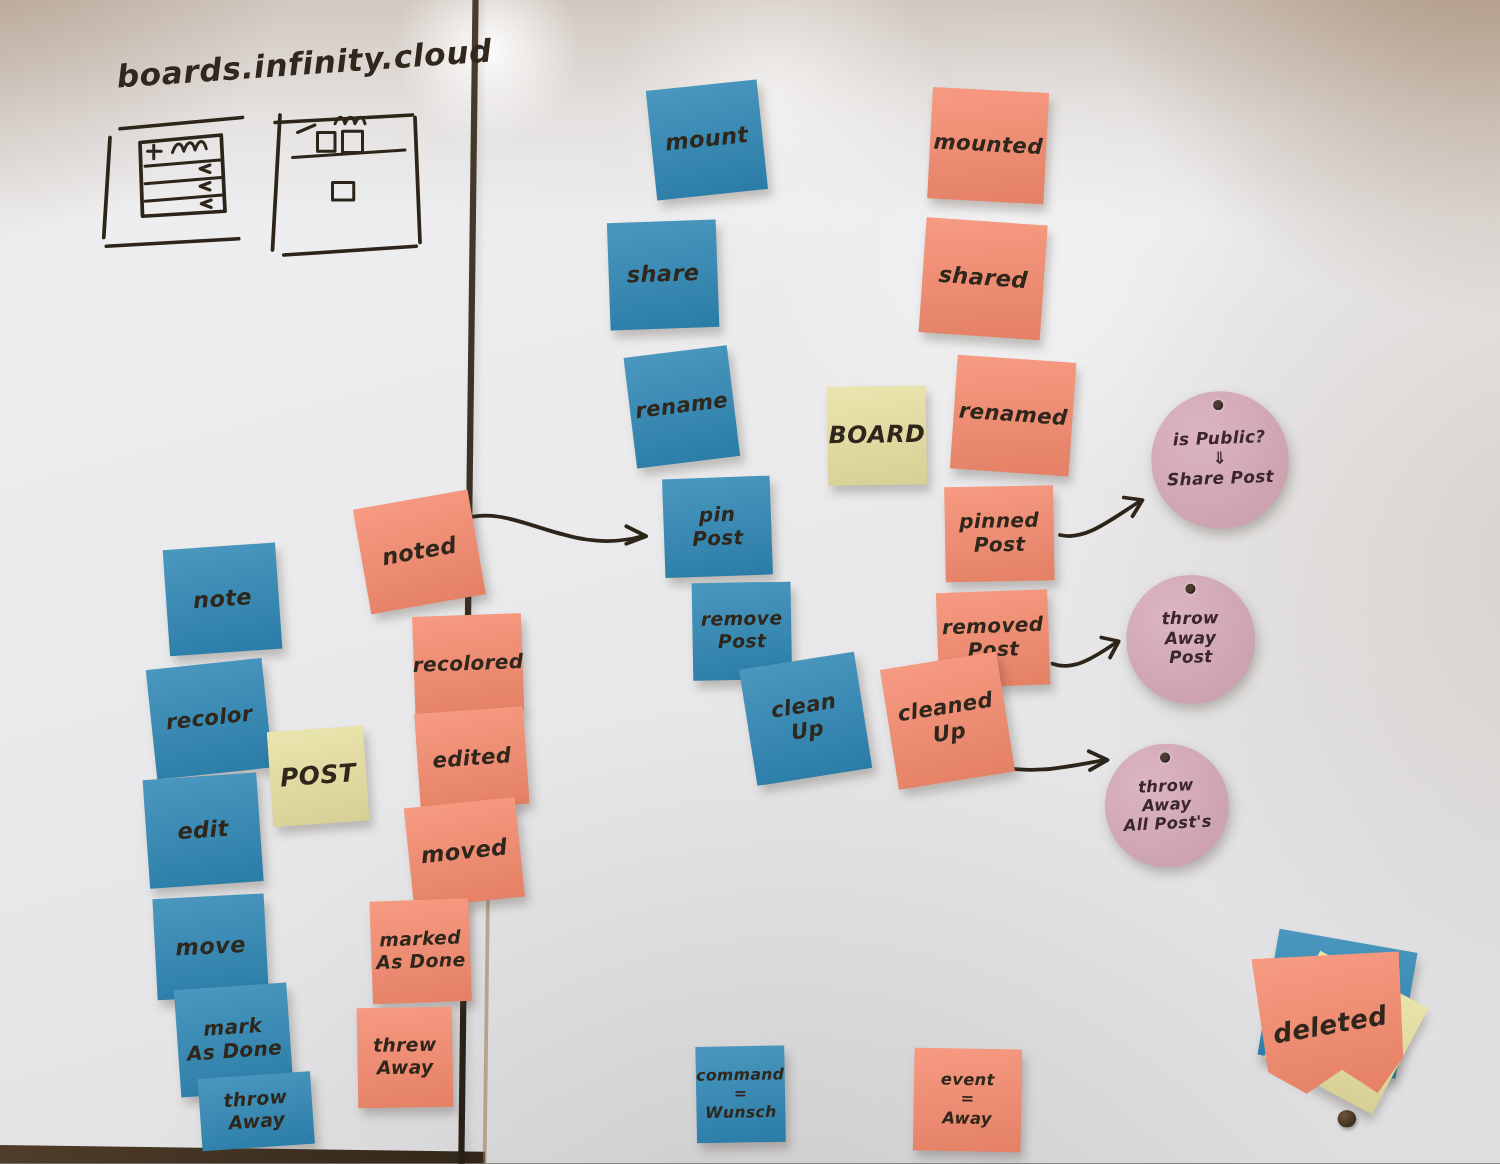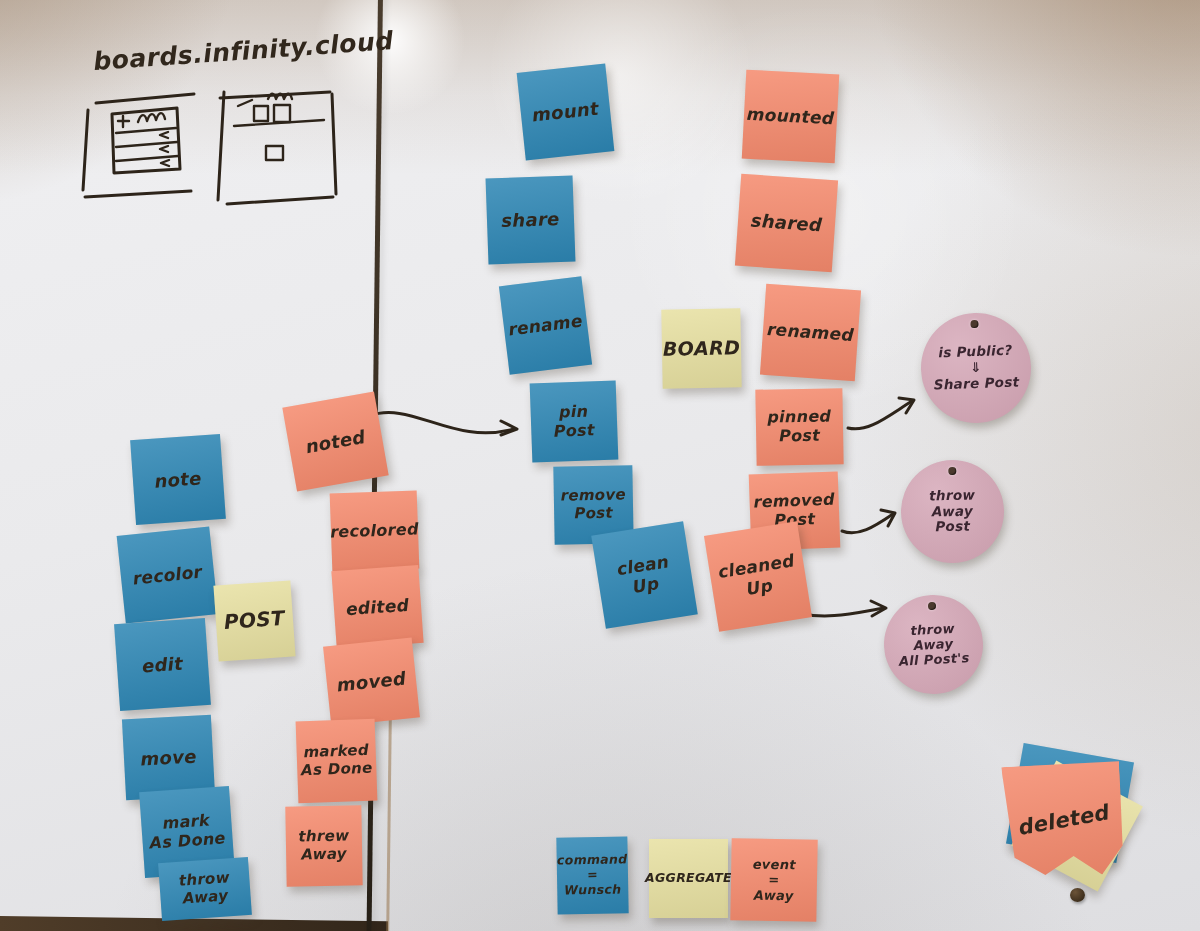--- a/index.html
+++ b/index.html
@@ -212,23 +212,20 @@
     <span class="lbl">throw
 Away
 All Post's</span>
     </div>
 
   <div class="note" style="left: 557px; top: 837px; width: 71px; height: 77px; transform: rotate(-1deg); font-size: 12.5px; background-color: rgb(45, 134, 180);">
     <span class="lbl">command
 =
 Wunsch</span>
     </div>
-  <div class="note" style="left: 649px; top: 839px; width: 79px; height: 79px; transform: rotate(0deg); font-size: 12.5px; background-color: rgb(231, 224, 161);">
-    <span class="lbl">AGGREGATE</span>
-    </div>
   <div class="note" style="left: 731px; top: 839px; width: 86px; height: 82px; transform: rotate(1deg); font-size: 13px; background-color: rgb(245, 138, 109);">
     <span class="lbl">event
 =
 Away</span>
     </div>
 
   <div class="note" style="left: 1014px; top: 752px; width: 112px; height: 102px; transform: rotate(10deg); background-color: rgb(45, 134, 180);"></div>
   <div class="note" style="left: 1028px; top: 778px; width: 98px; height: 96px; transform: rotate(28deg); background-color: rgb(231, 224, 161);"></div>
   <div class="note" style="left: 1005px; top: 763px; width: 118px; height: 114px; transform: rotate(-4deg); font-size: 21px; clip-path: polygon(0px 0px, 100% 2%, 98% 76%, 79% 100%, 56% 82%, 31% 97%, 6% 80%); background-color: rgb(245, 138, 109);">
     <span class="lbl" style="transform:rotate(-6deg);">deleted</span>

